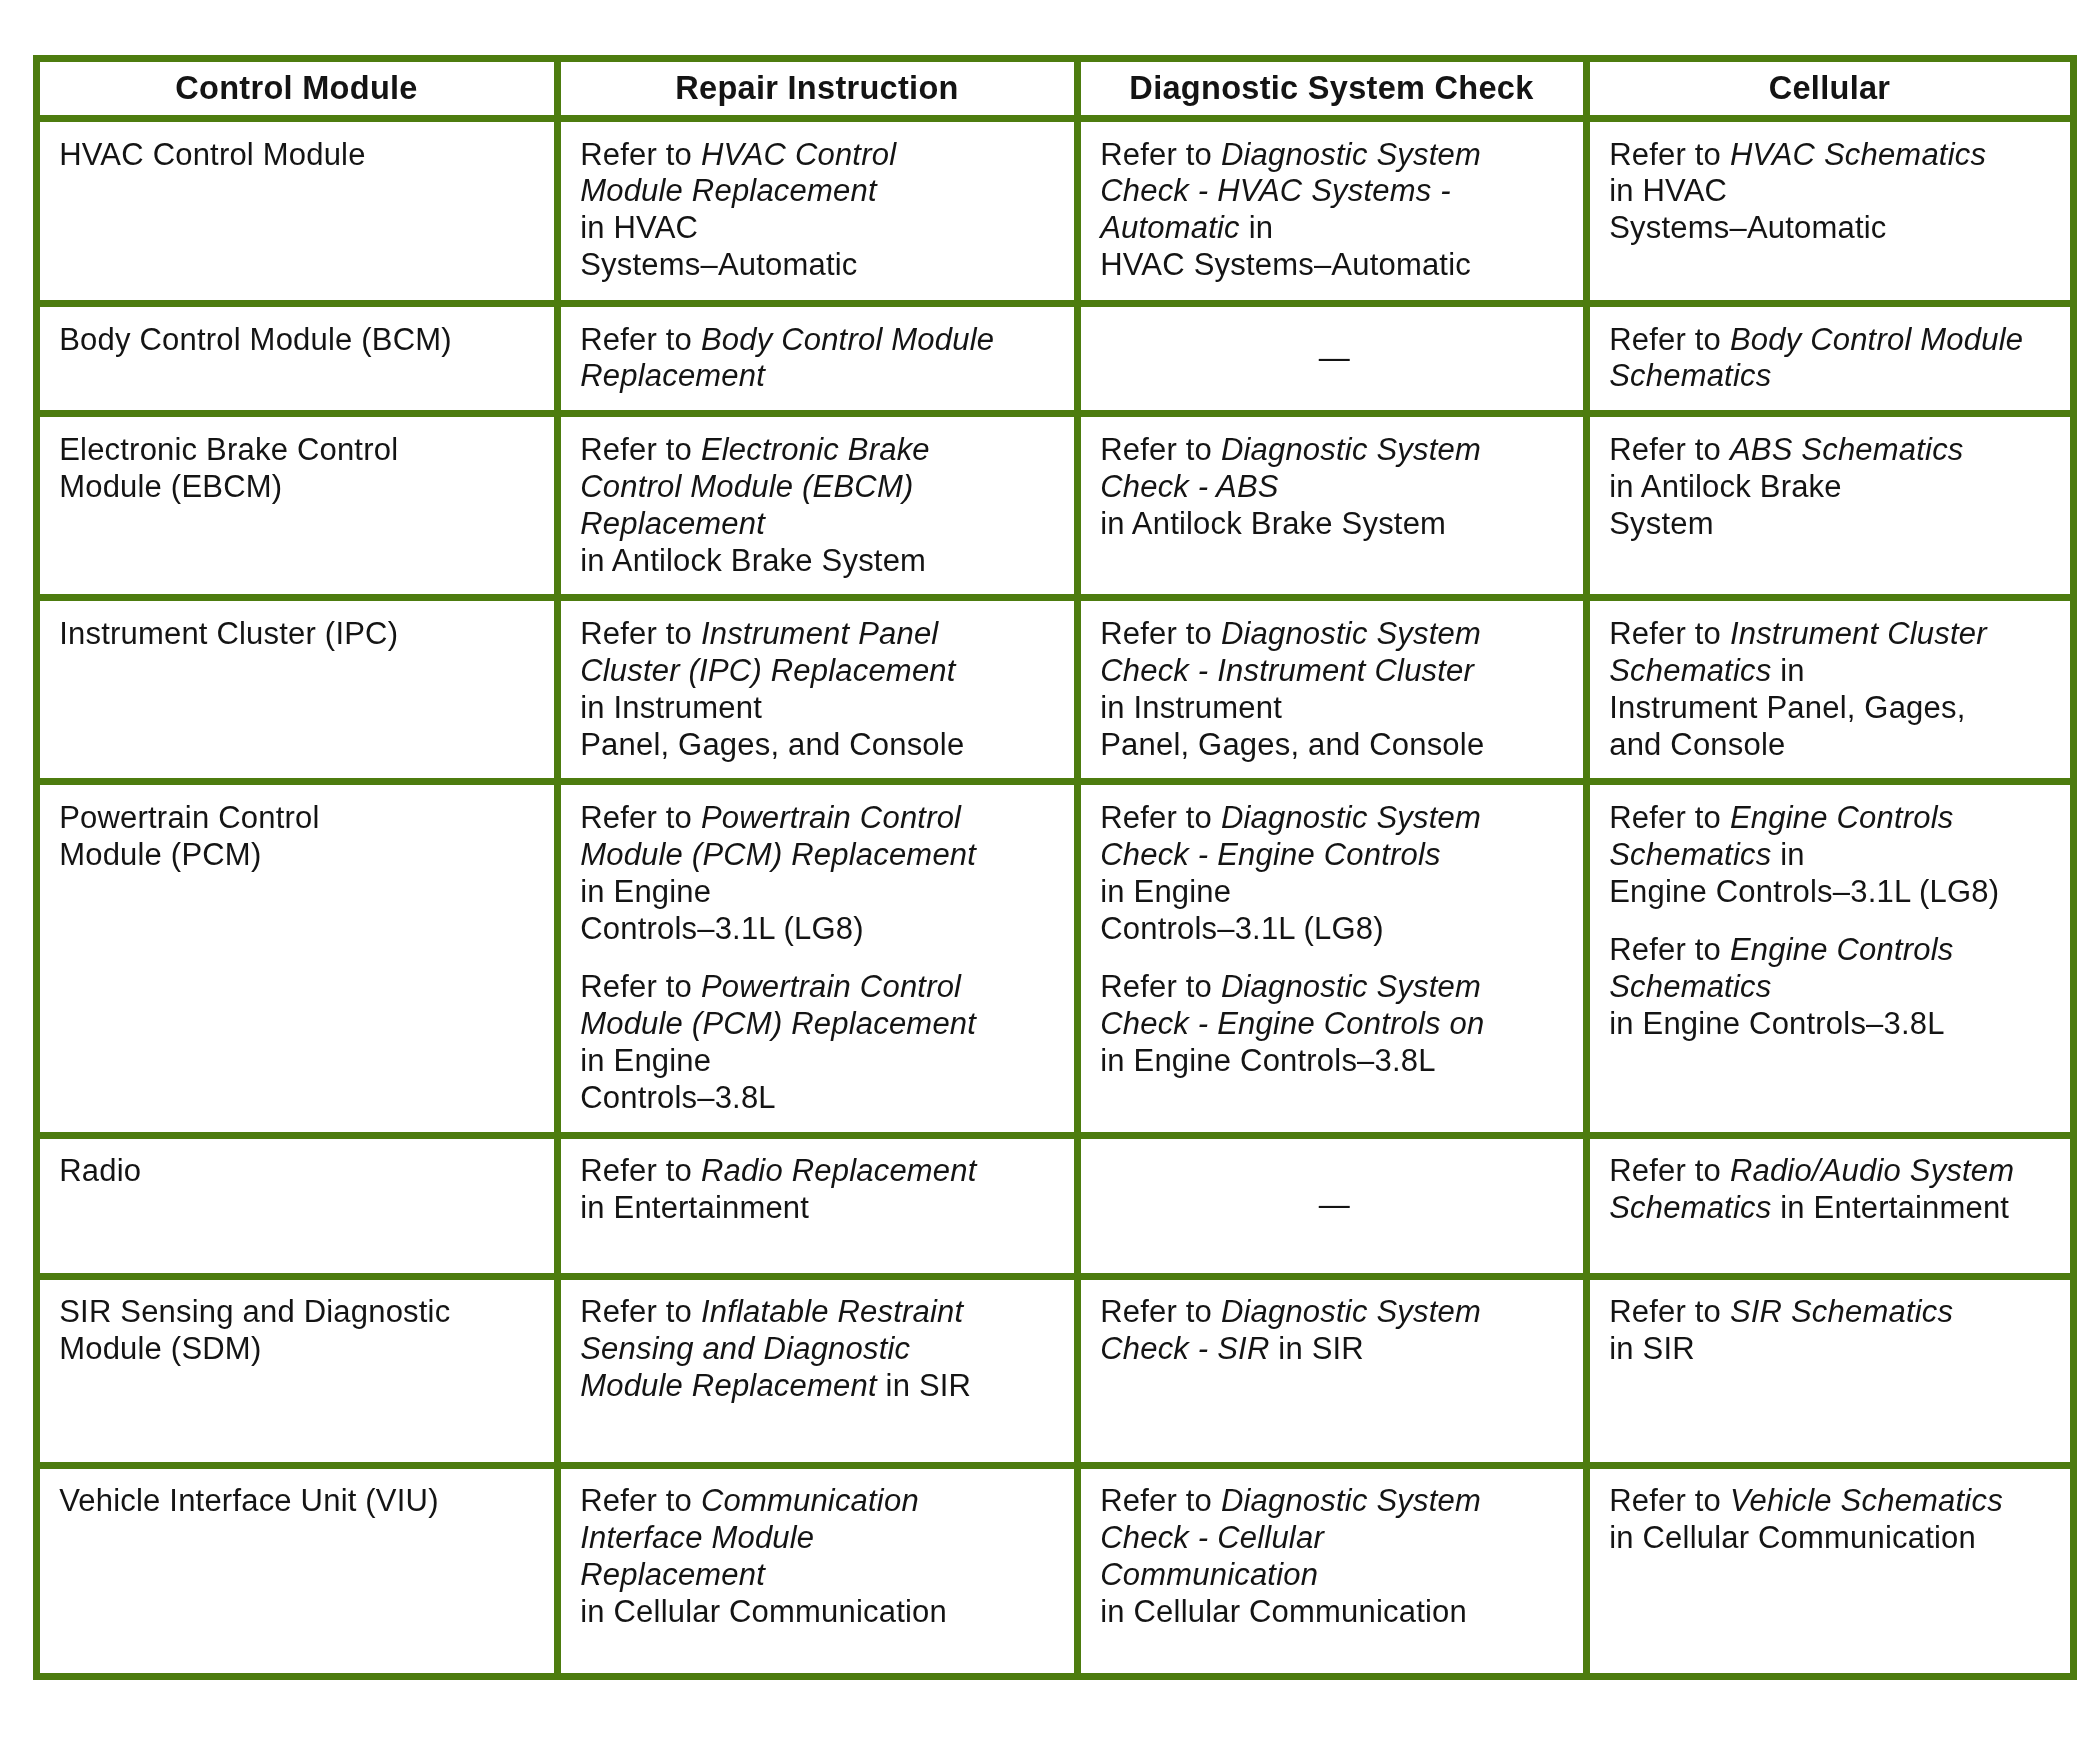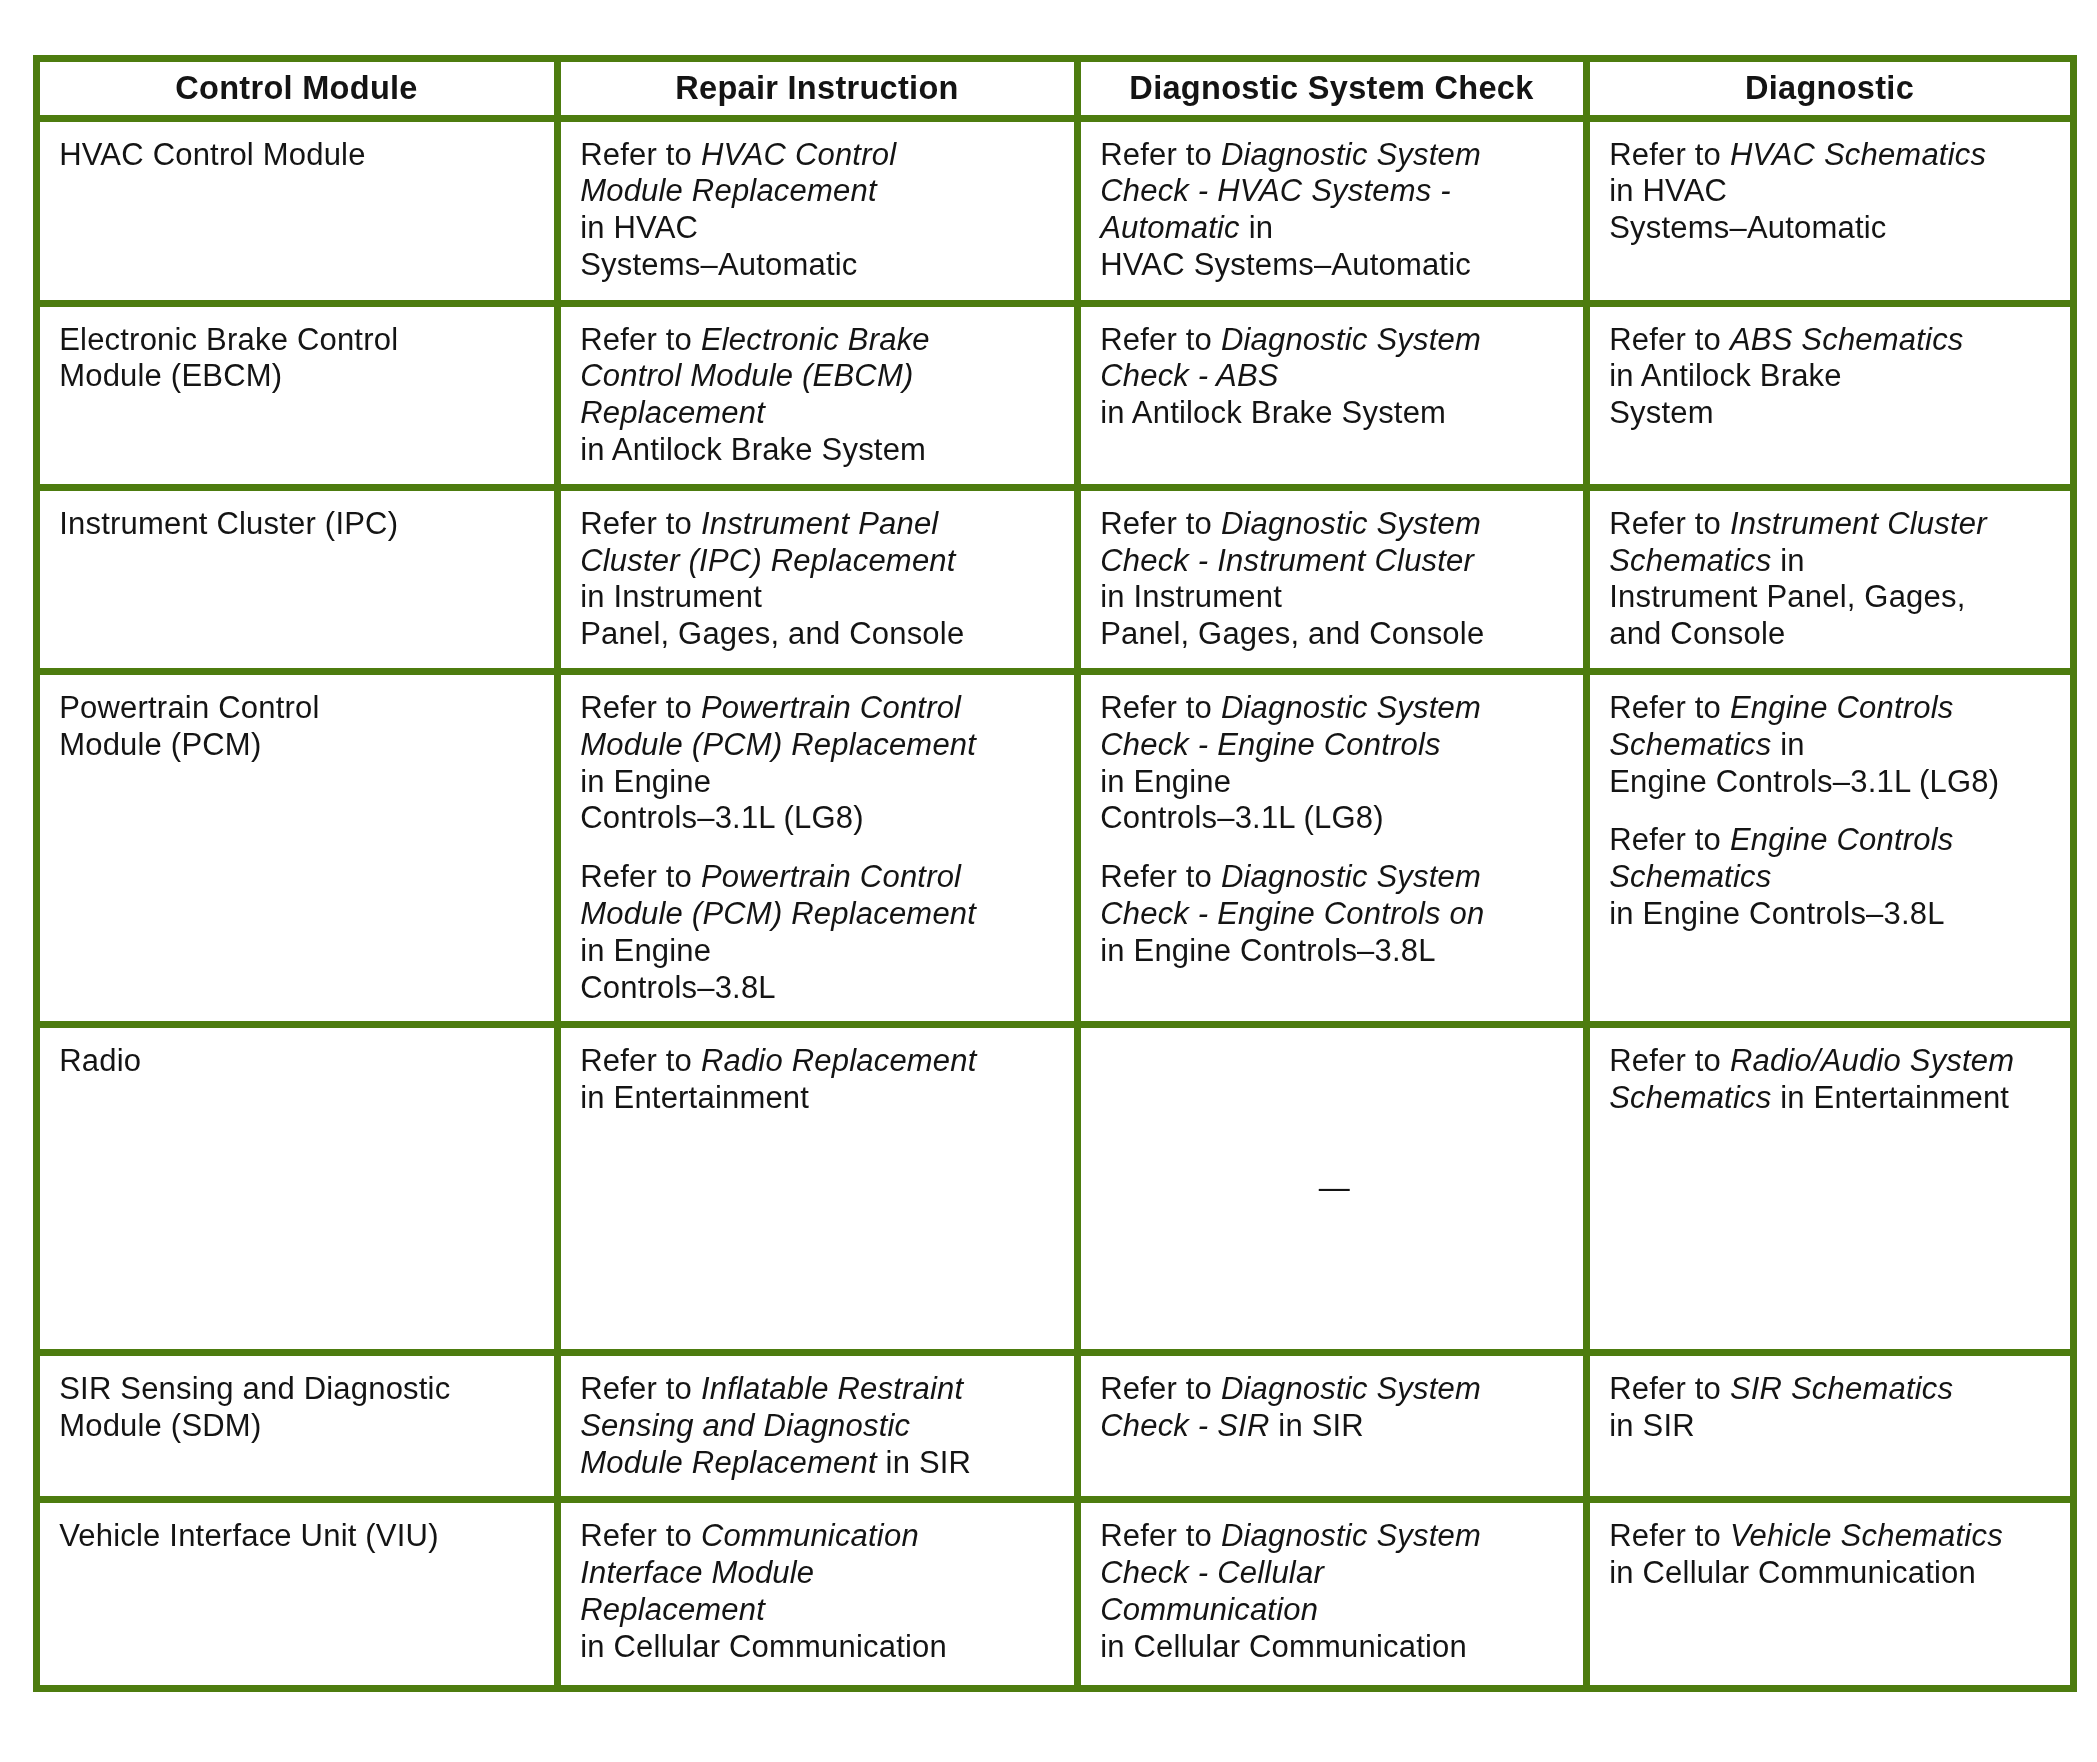--- a/index.html
+++ b/index.html
@@ -85,37 +85,45 @@
       <col style="width:521px">
       <col style="width:520px">
       <col style="width:509px">
       <col style="width:487px">
     </colgroup>
     <thead>
       <tr>
         <th>Control Module</th>
         <th>Repair Instruction</th>
         <th>Diagnostic System Check</th>
-        <th>Diagnostic</th>
+        <th>Cellular</th>
       </tr>
     </thead>
     <tbody>
         <tr>
           <td>HVAC Control Module</td>
           <td><div class="para"><span class="rg">Refer to </span><span class="it">HVAC Control
 Module Replacement</span><span class="rg">
 in HVAC
 Systems–Automatic</span></div></td>
           <td><div class="para"><span class="rg">Refer to </span><span class="it">Diagnostic System
 Check - HVAC Systems -
 Automatic</span><span class="rg"> in
 HVAC Systems–Automatic</span></div></td>
           <td><div class="para"><span class="rg">Refer to </span><span class="it">HVAC Schematics</span><span class="rg">
 in HVAC
 Systems–Automatic</span></div></td>
+        </tr>
+        <tr>
+          <td>Body Control Module (BCM)</td>
+          <td><div class="para"><span class="rg">Refer to </span><span class="it">Body Control Module
+Replacement</span></div></td>
+          <td class="center-cell"><span>—</span></td>
+          <td><div class="para"><span class="rg">Refer to </span><span class="it">Body Control Module
+Schematics</span></div></td>
         </tr>
         <tr>
           <td>Electronic Brake Control
 Module (EBCM)</td>
           <td><div class="para"><span class="rg">Refer to </span><span class="it">Electronic Brake
 Control Module (EBCM)
 Replacement</span><span class="rg">
 in Antilock Brake System</span></div></td>
           <td><div class="para"><span class="rg">Refer to </span><span class="it">Diagnostic System
 Check - ABS</span><span class="rg">

